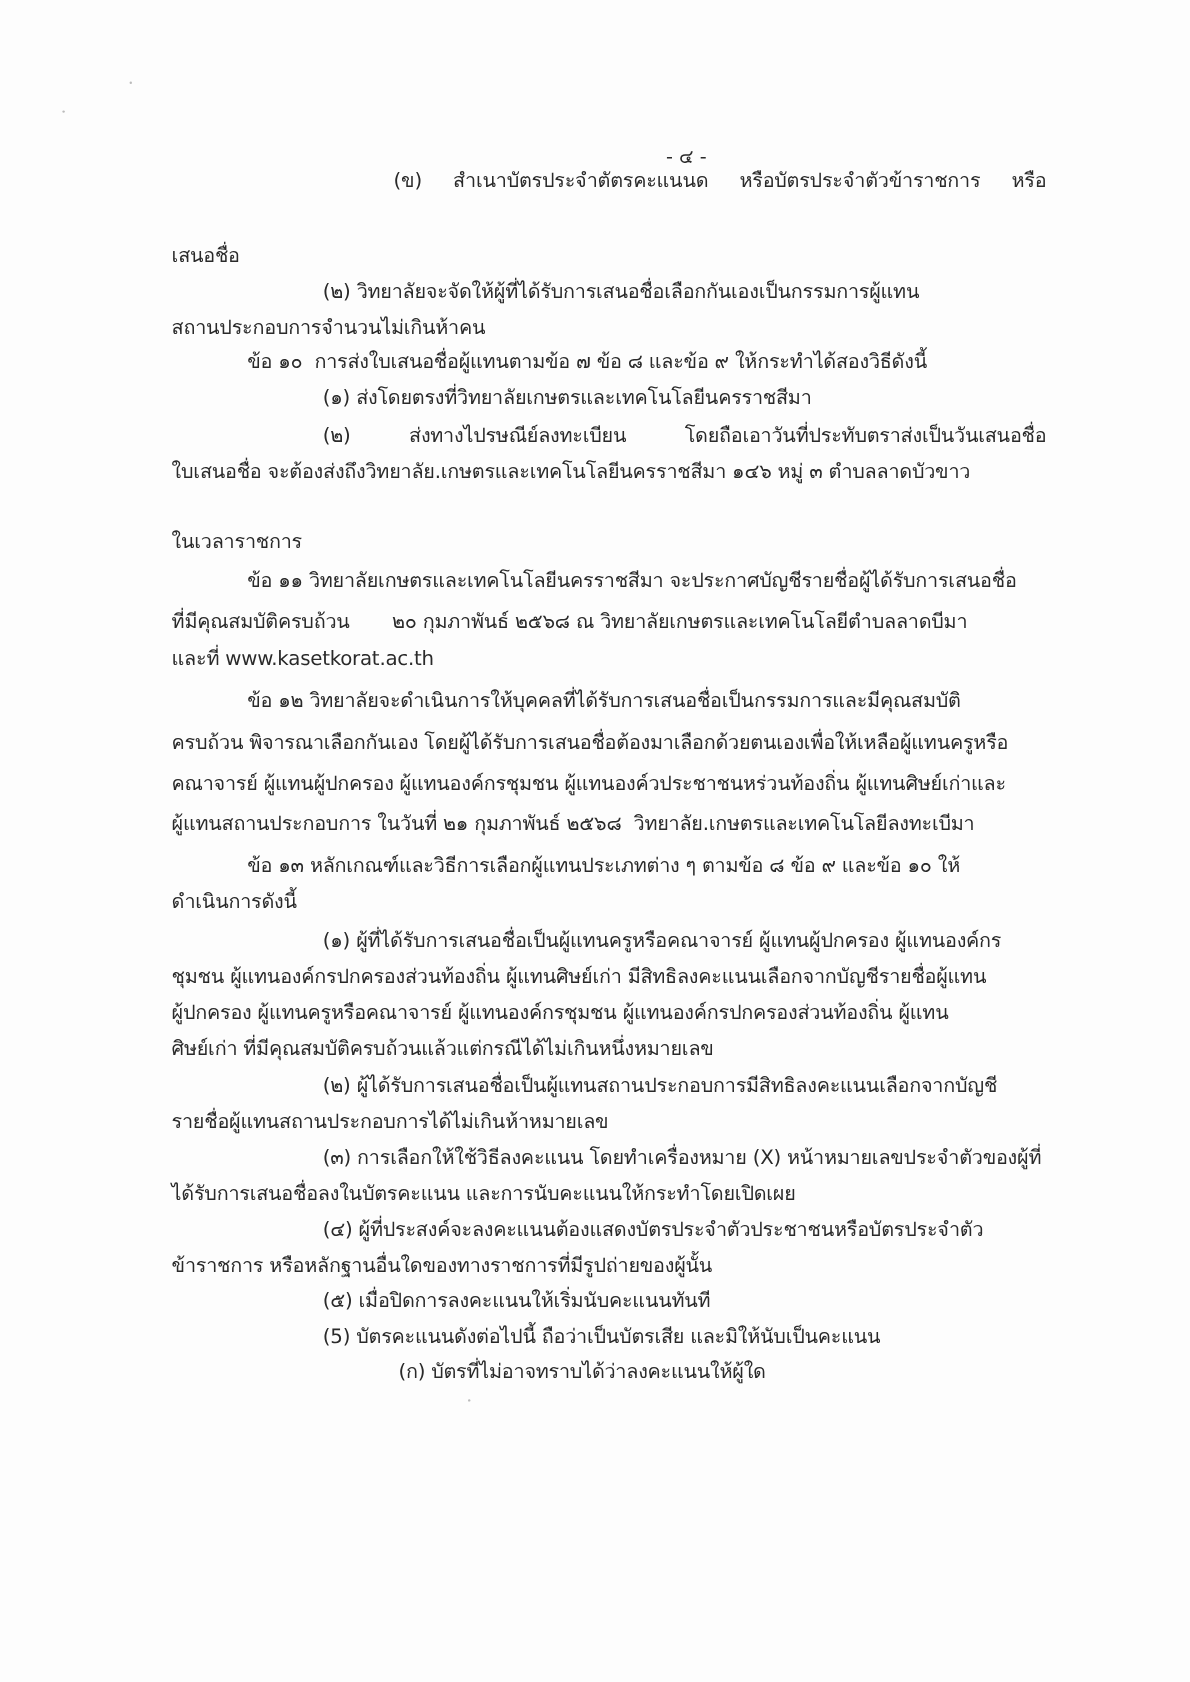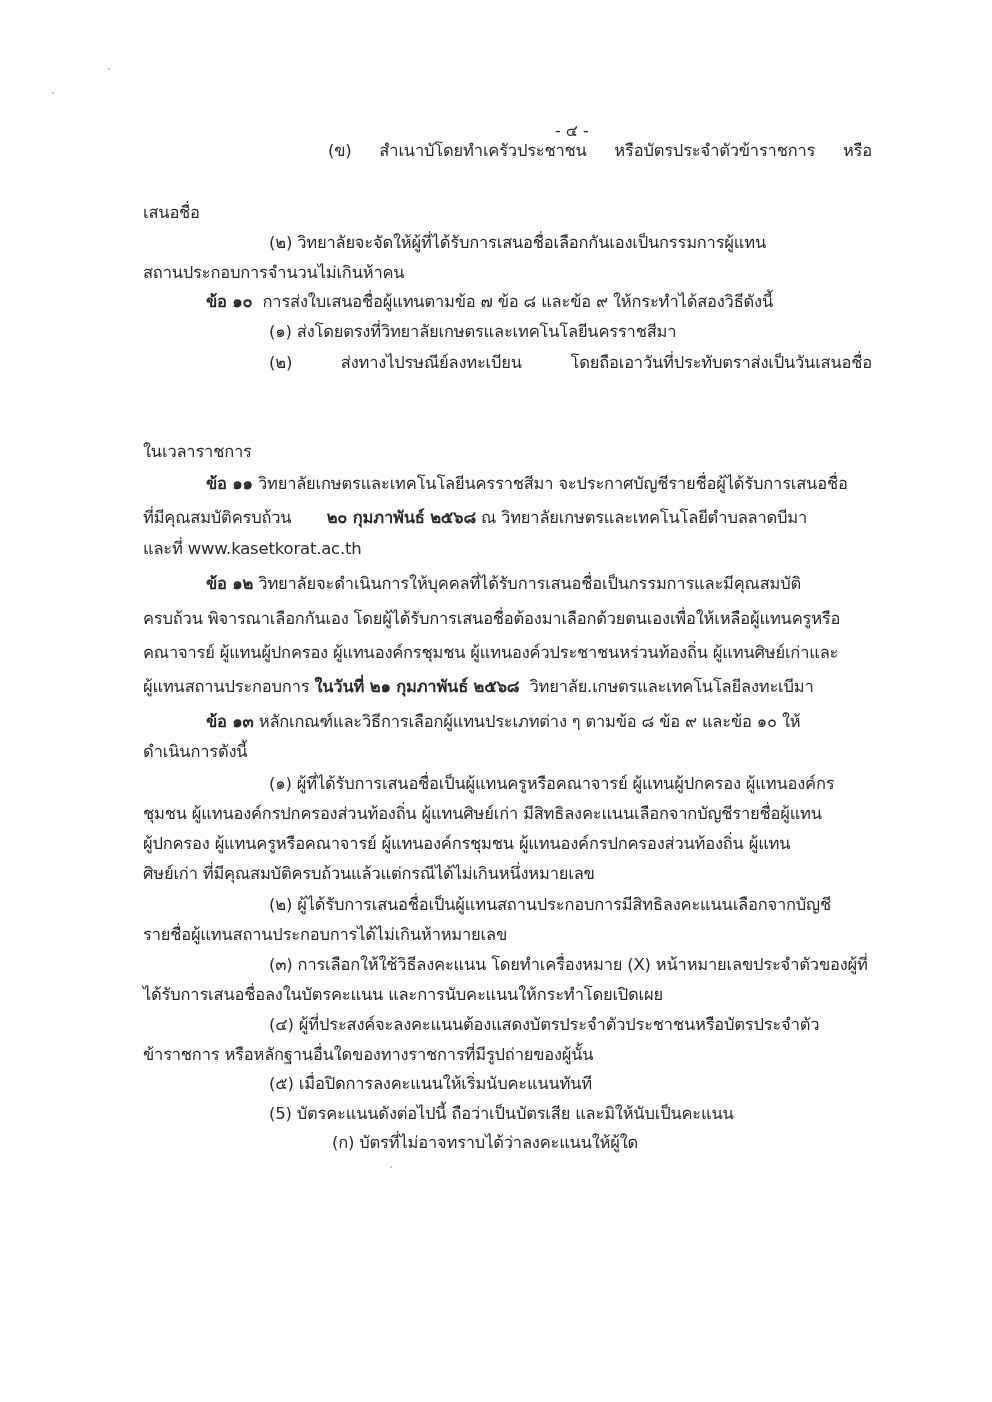--- a/index.html
+++ b/index.html
@@ -1,55 +1,56 @@
 <!DOCTYPE html>
 <html><head>
 <meta charset="utf-8">
 <style>
   html, body { margin: 0; padding: 0; background: #ffffff; }
   body { width: 992px; height: 1402px; position: relative; overflow: hidden;
          font-family: "DejaVu Sans", "Liberation Sans", sans-serif; color: #2a2a2a; }
   .page { position: absolute; left: 0; top: 0; width: 992px; height: 1402px; background: #fdfdfd; }
   .line { position: absolute; font-size: 16.5px; line-height: 24px; white-space: nowrap; letter-spacing: -0.2px; }
   .just { display: flex; justify-content: space-between; }
-  .b { font-weight: bold; }
+  .b { font-weight: normal; }
   .pageno { position: absolute; left: 555px; top: 118px; font-size: 16px; }
   .speck { position: absolute; width: 2px; height: 2px; background: #bbb; border-radius: 1px; }
 </style>
 </head>
 <body>
 
 <div class="page">
 
   <span class="speck" style="left:52px;top:92px"></span>
   <span class="speck" style="left:108px;top:68px"></span>
   <span class="speck" style="left:390px;top:1166px"></span>
 
   <div class="pageno">- ๔ -</div>
 
   <div class="line just" style="left:328px;top:139px;width:544px">
     <span>(ข)</span>
-    <span>สำเนาบัโดยทำเครัวประชาชน</span>
+    <span>สำเนาบัตรประจำตัตรคะแนนด</span>
     <span>หรือบัตรประจำตัวข้าราชการ</span>
     <span>หรือ</span>
   </div>
   <div class="line" style="left:143px;top:201px">เสนอชื่อ</div>
 
   <div class="line" style="left:269px;top:231px">(๒) วิทยาลัยจะจัดให้ผู้ที่ได้รับการเสนอชื่อเลือกกันเองเป็นกรรมการผู้แทน</div>
   <div class="line" style="left:143px;top:261px">สถานประกอบการจำนวนไม่เกินห้าคน</div>
 
   <div class="line" style="left:206px;top:290px">
     <span class="b">ข้อ ๑๐</span>&nbsp;&nbsp;<span>การส่งใบเสนอชื่อผู้แทนตามข้อ ๗ ข้อ ๘ และข้อ ๙ ให้กระทำได้สองวิธีดังนี้</span>
   </div>
   <div class="line" style="left:269px;top:320px">(๑) ส่งโดยตรงที่วิทยาลัยเกษตรและเทคโนโลยีนครราชสีมา</div>
   <div class="line just" style="left:269px;top:351px;width:603px">
     <span>(๒)</span>
     <span>ส่งทางไปรษณีย์ลงทะเบียน</span>
     <span>โดยถือเอาวันที่ประทับตราส่งเป็นวันเสนอชื่อ</span>
   </div>
+  <div class="line" style="left:143px;top:381px">ใบเสนอชื่อ  จะต้องส่งถึงวิทยาลัย.เกษตรและเทคโนโลยีนครราชสีมา ๑๔๖ หมู่ ๓ ตำบลลาดบัวขาว</div>
   <div class="line" style="left:143px;top:440px">ในเวลาราชการ</div>
 
   <div class="line" style="left:206px;top:472px">
     <span class="b">ข้อ ๑๑</span>&nbsp;<span>วิทยาลัยเกษตรและเทคโนโลยีนครราชสีมา จะประกาศบัญชีรายชื่อผู้ได้รับการเสนอชื่อ</span>
   </div>
   <div class="line" style="left:143px;top:506px">
     <span>ที่มีคุณสมบัติครบถ้วน</span>&nbsp;&nbsp;&nbsp;&nbsp;&nbsp;&nbsp;&nbsp;<span class="b">๒๐ กุมภาพันธ์ ๒๕๖๘</span>&nbsp;<span>ณ วิทยาลัยเกษตรและเทคโนโลยีตำบลลาดบีมา</span>
   </div>
   <div class="line" style="left:143px;top:537px">และที่  www.kasetkorat.ac.th</div>
 

